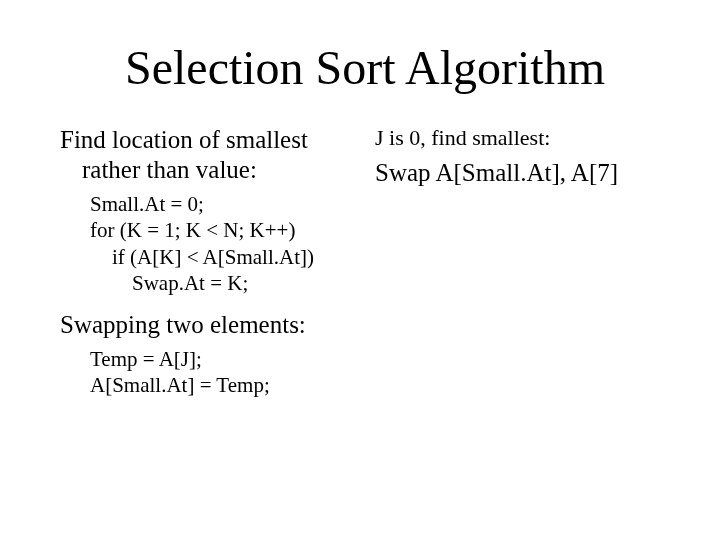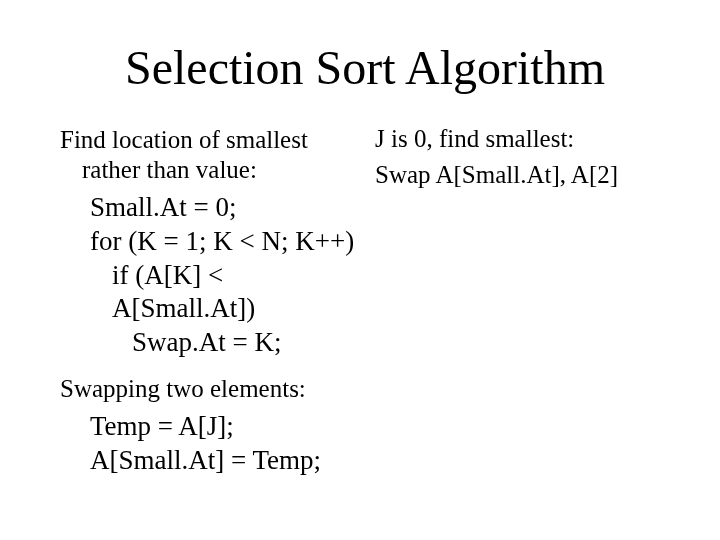--- a/index.html
+++ b/index.html
@@ -34,30 +34,30 @@
   .heading {
     font-size: 25px;
     line-height: 1.2;
     margin-bottom: 6px;
   }
   .heading .indent2 {
     display: block;
     padding-left: 22px;
   }
   .code {
-    font-size: 27px;
+    font-size: 21px;
     line-height: 1.25;
     padding-left: 30px;
     margin-bottom: 14px;
   }
   .code .l1 { padding-left: 0; }
   .code .l2 { padding-left: 22px; }
   .code .l3 { padding-left: 42px; }
   .right-heading {
-    font-size: 25px;
+    font-size: 22px;
     margin-bottom: 6px;
   }
   .trace {
     font-family: "Courier New", Courier, monospace;
     font-size: 21px;
     line-height: 1.25;
     padding-left: 30px;
     white-space: pre;
     margin-bottom: 22px;
   }
@@ -96,19 +96,19 @@
         <div class="l1">A[Small.At] = Temp;</div>
       </div>
 
     </div>
 
     <div class="col">
 
       <div class="right-heading">J is 0, find smallest:</div>
 
 
-      <div class="swap-line">Swap A[Small.At], A[2]</div>
+      <div class="swap-line">Swap A[Small.At], A[7]</div>
 
     </div>
 
   </div>
 
 </div>
 
 </body></html>

